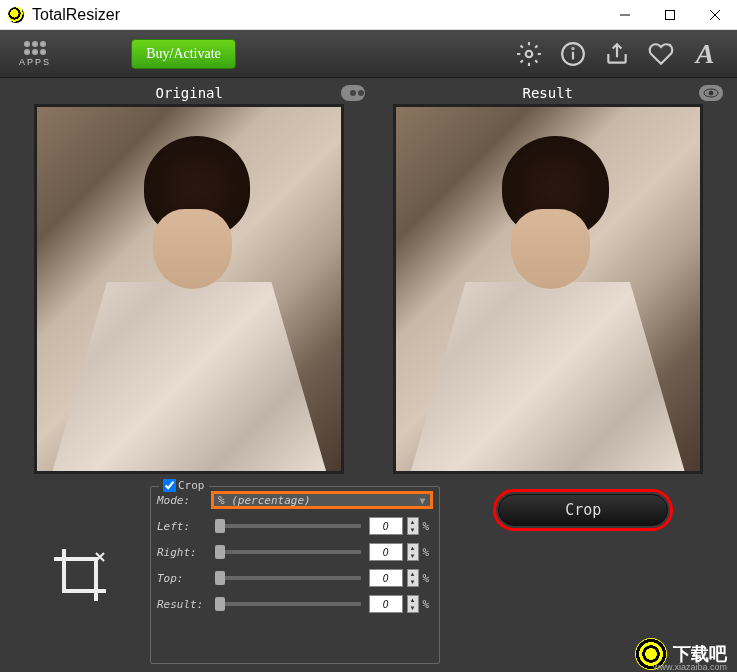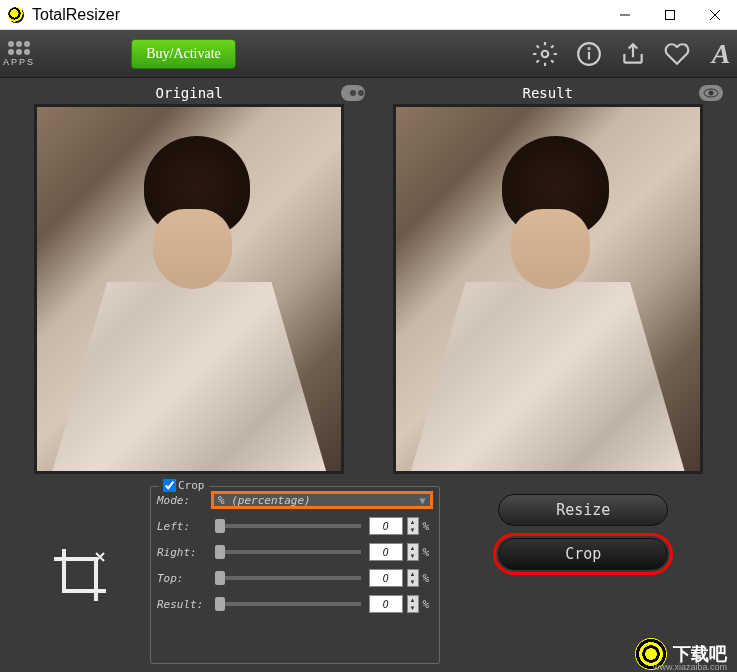--- a/index.html
+++ b/index.html
@@ -10,21 +10,21 @@
 .titlebar .appicon { width: 16px; height: 16px; margin-right: 8px; background: radial-gradient(circle at 40% 40%, #ff0 30%, #000 31% 45%, #ff0 46% 60%, #000 61% 75%, #ff0 76%); border-radius: 50%; }
 .titlebar .title { font-size: 16px; color: #000; }
 .titlebar .wincontrols { margin-left: auto; display: flex; }
 .titlebar .winbtn { width: 45px; height: 30px; display: flex; align-items: center; justify-content: center; color: #000; }
 .titlebar .winbtn svg { width: 10px; height: 10px; }
 
 
 .app { background: #3a3a3a; height: 642px; display: flex; flex-direction: column; }
 
 
-.toolbar { height: 48px; display: flex; align-items: center; padding: 0 3px; background: linear-gradient(#4a4a4a, #2e2e2e); border-bottom: 1px solid #1a1a1a; }
+.toolbar { height: 48px; display: flex; align-items: center; padding: 0 19px; background: linear-gradient(#4a4a4a, #2e2e2e); border-bottom: 1px solid #1a1a1a; }
 .apps-btn { display: flex; flex-direction: column; align-items: center; color: #ccc; font-size: 9px; letter-spacing: 2px; cursor: pointer; }
 .apps-btn .dots { display: grid; grid-template-columns: repeat(3, 6px); grid-gap: 2px; margin-bottom: 2px; }
 .apps-btn .dots span { width: 6px; height: 6px; background: #aaa; border-radius: 50%; }
 .buy-btn { margin-left: auto; margin-right: auto; background: linear-gradient(#6bd61a, #3aa610); color: #fff; font-family: Liberation Serif, serif; font-size: 14px; padding: 6px 14px; border-radius: 4px; border: 1px solid #2a7a0a; cursor: pointer; position: relative; left: -100px; }
 .tool-icons { display: flex; gap: 18px; align-items: center; color: #ccc; }
 .tool-icons .ticon { width: 26px; height: 26px; cursor: pointer; display: flex; align-items: center; justify-content: center; }
 .tool-icons svg { width: 26px; height: 26px; stroke: #ccc; fill: none; stroke-width: 2; }
 .tool-icons .letter { font-family: serif; font-style: italic; font-size: 28px; font-weight: bold; color: #ccc; }
 
 
@@ -233,21 +233,20 @@
         <div class="numbox">0</div>
         <div class="spinbtns">
             <span>▲</span>
             <span>▼</span>
           </div>
         <div class="unit">%</div>
       </div>
     </fieldset>
 
     <div class="action-area">
-      <div class="action-btn">Resize</div>
       <div class="action-btn highlighted">Crop</div>
       <div class="watermark">
         <div class="wicon"></div>
         <div>
           <div class="wtext">下载吧</div>
           <div class="wurl">www.xiazaiba.com</div>
         </div>
       </div>
     </div>
   </div>

